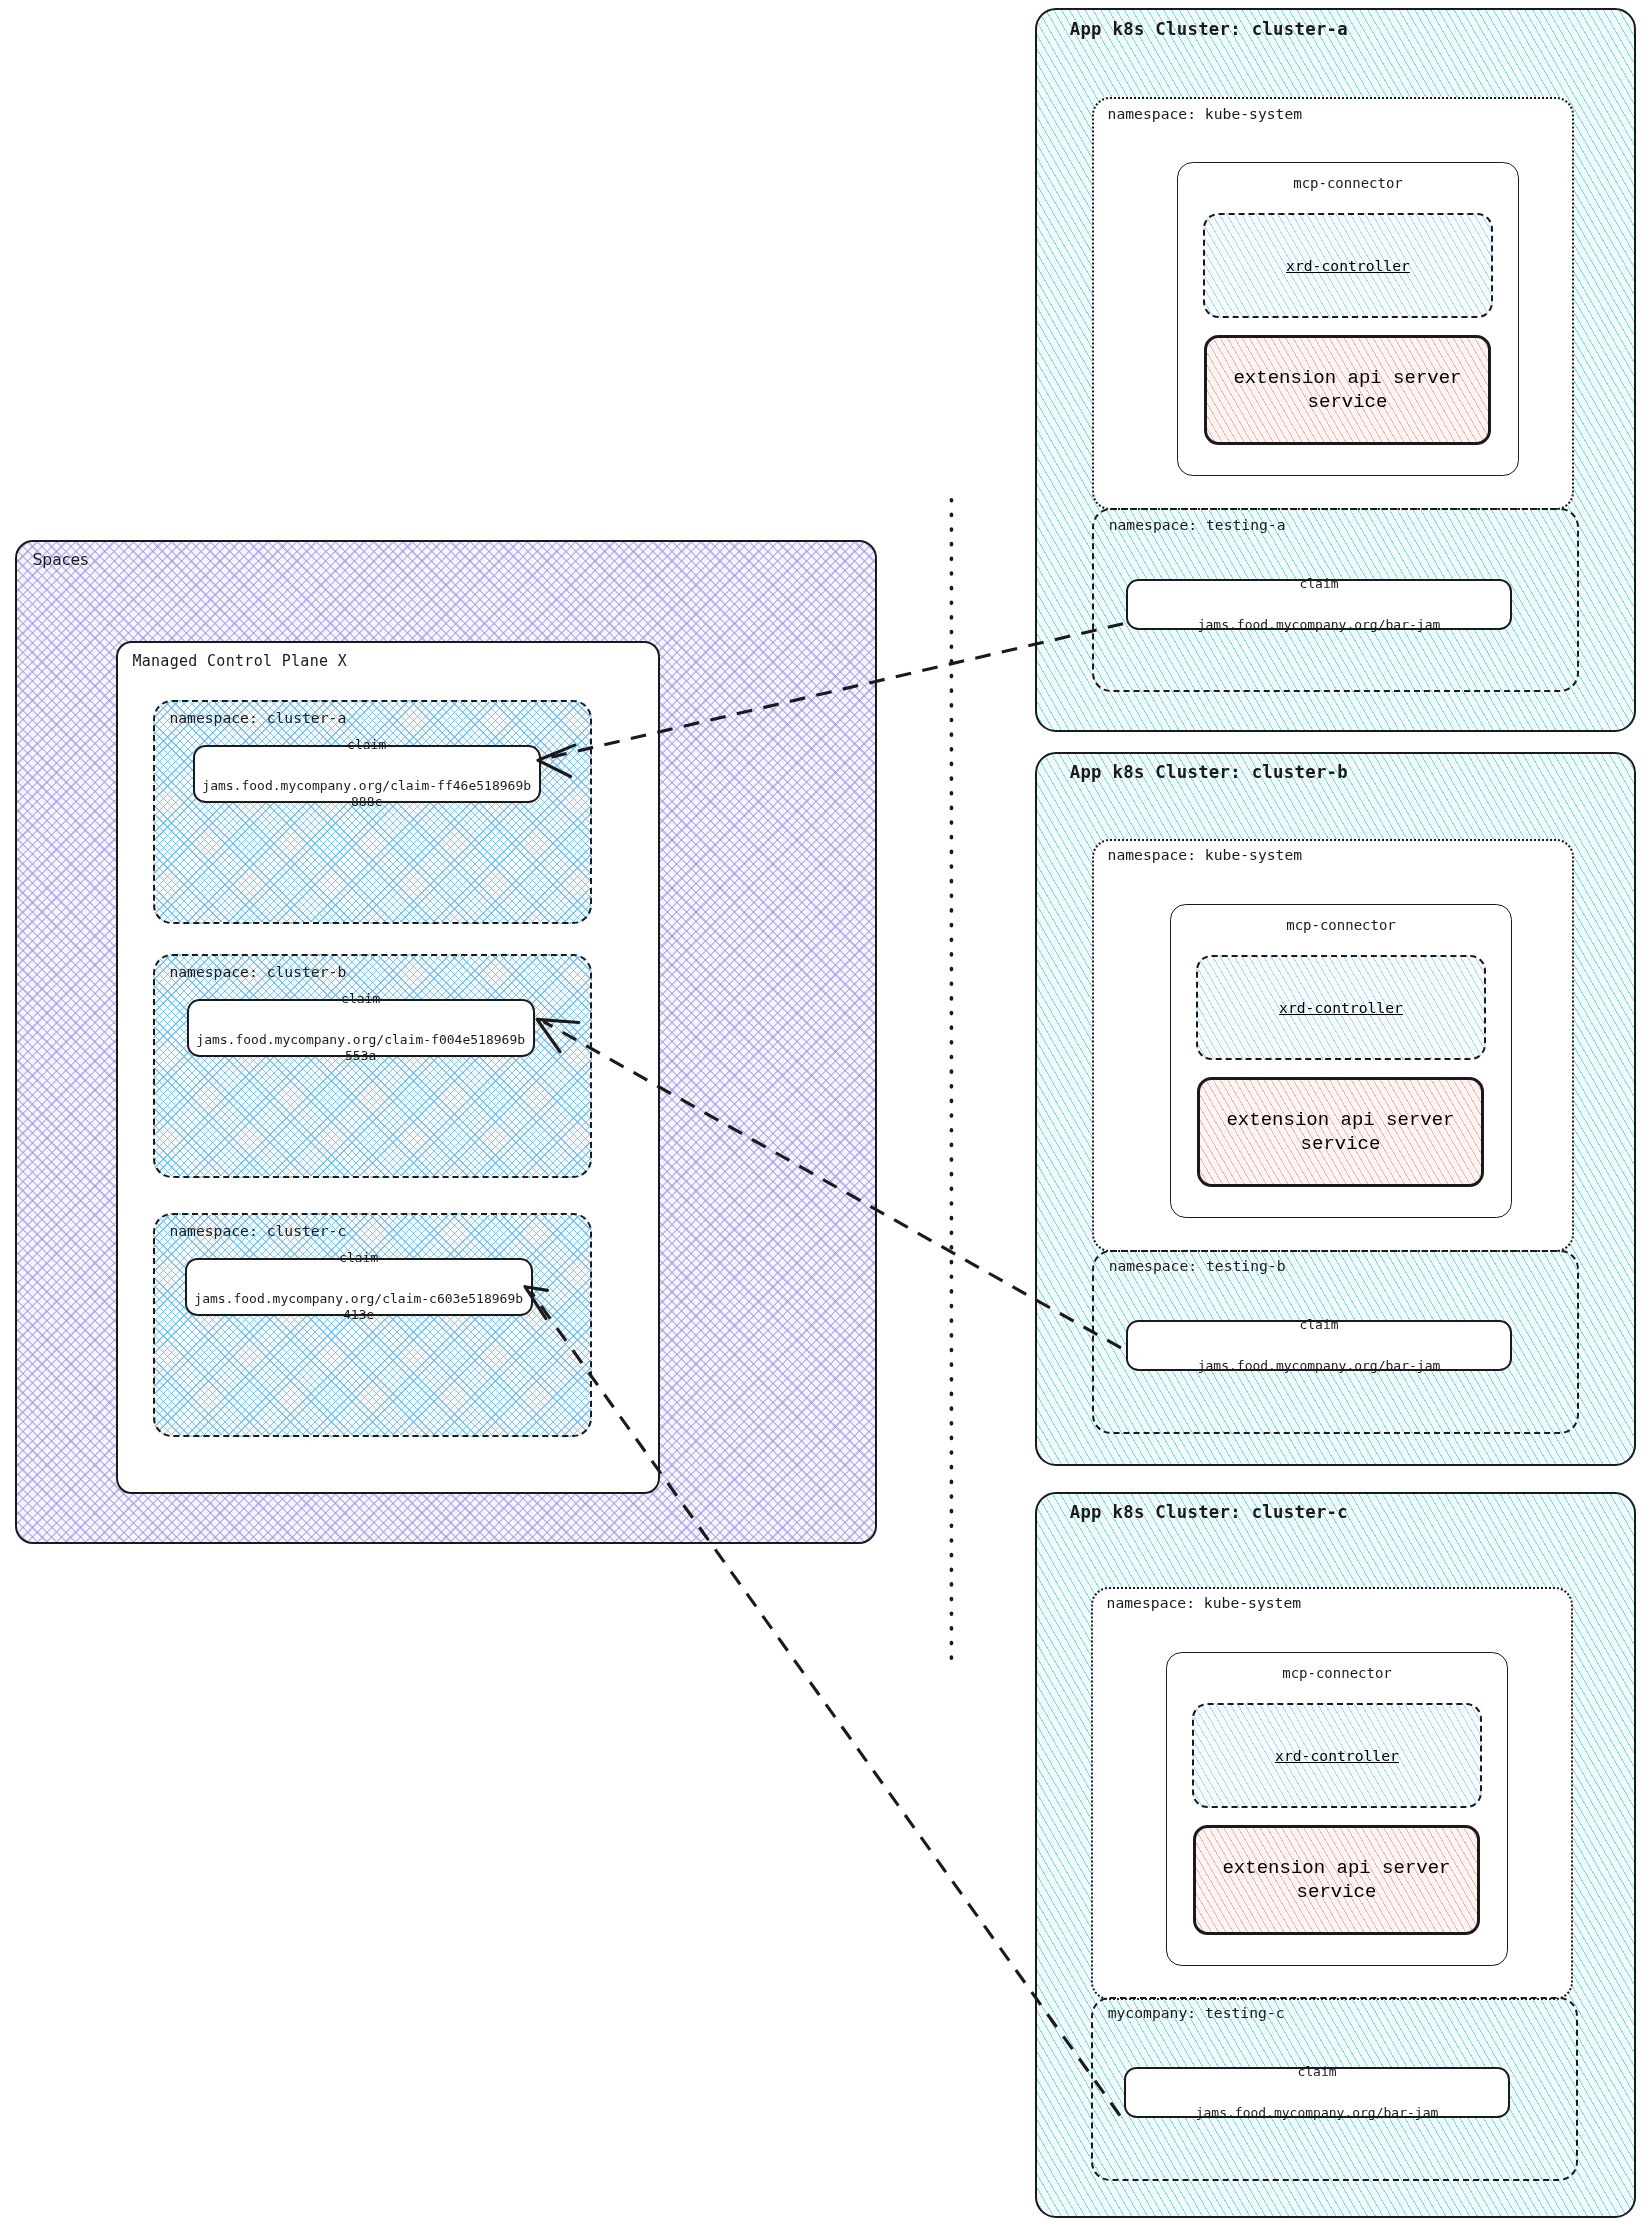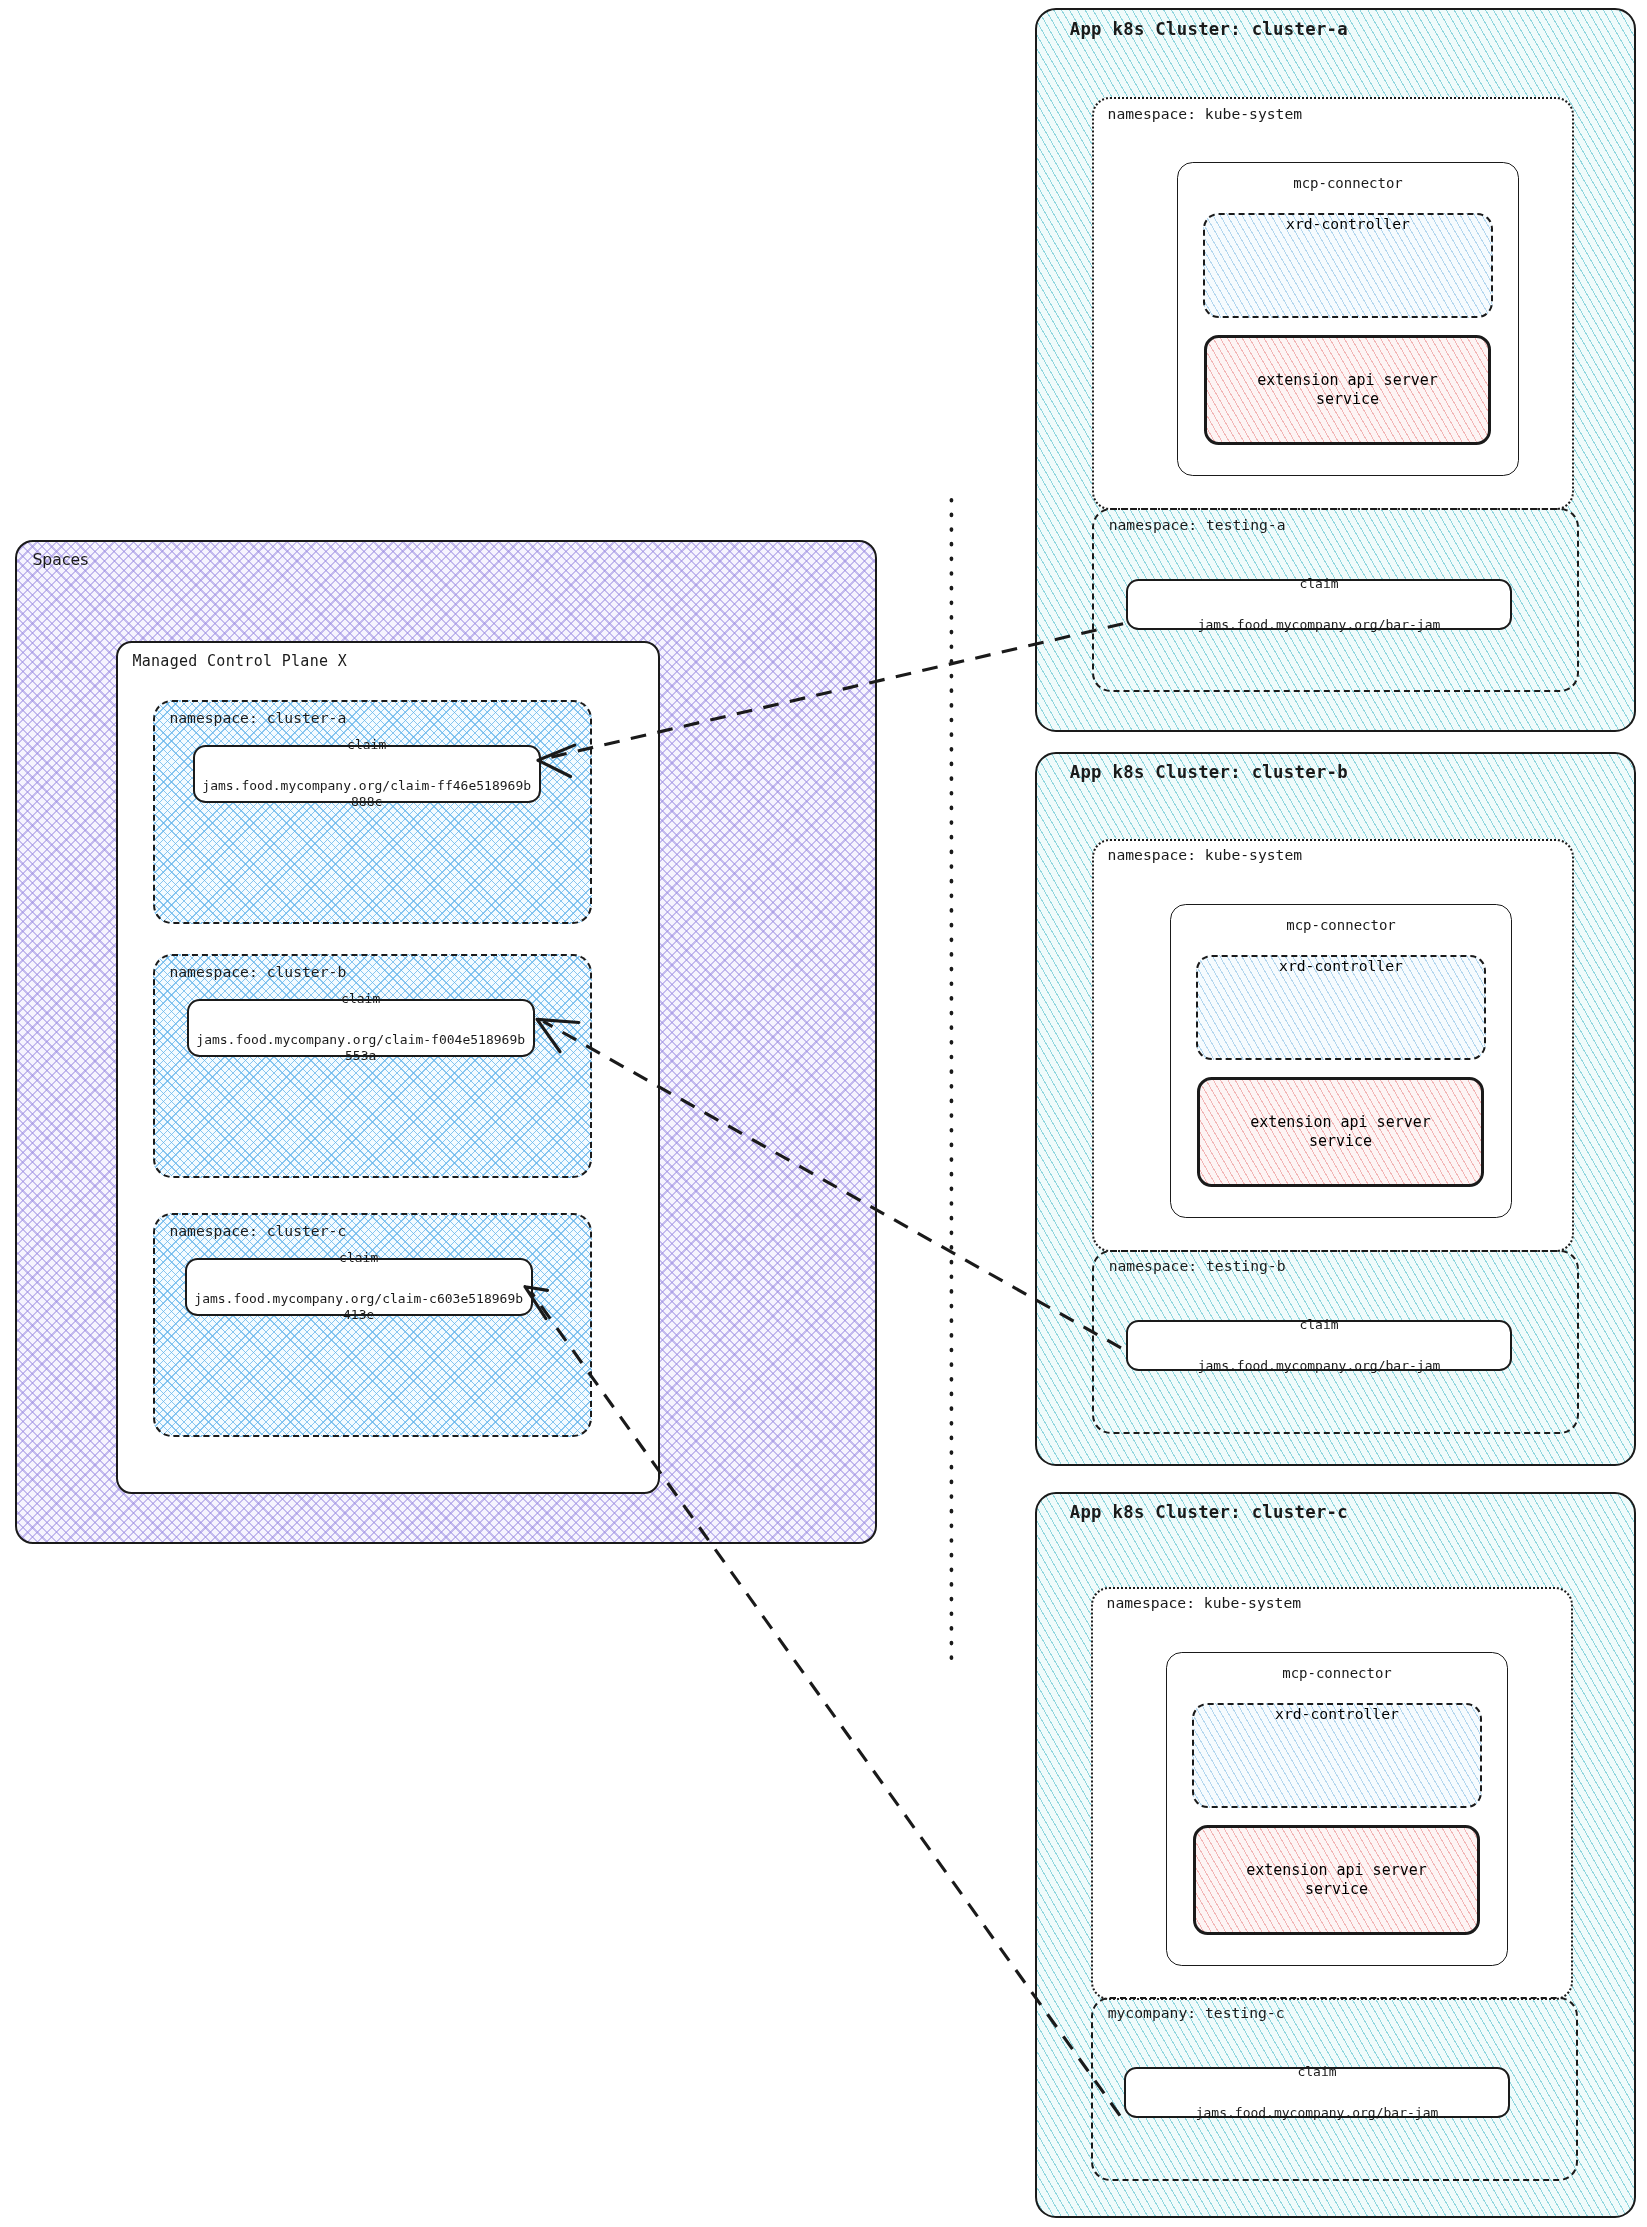--- a/index.html
+++ b/index.html
@@ -155,38 +155,40 @@
   }
 
   
   .xrd-box {
     border: 2.6px dashed #1a1a1a;
     border-radius: 15.7px;
     background-color: #f6fbfe;
     background-image:
       repeating-linear-gradient(60deg, rgba(125,185,225,0.55) 0 1px, rgba(0,0,0,0) 1px 6.3px);
     display: flex;
+    align-items: center;
     justify-content: center;
+    text-decoration: underline;
   }
   .xrd-label { font-size: 14.7px; }
 
   
   .apisvc-box {
     border: 3.1px solid #1a1a1a;
     border-radius: 14.7px;
     background-color: #fdf4f4;
     background-image:
       repeating-linear-gradient(60deg, rgba(235,140,140,0.60) 0 1px, rgba(0,0,0,0) 1px 6.3px);
     display: flex;
     align-items: center;
     justify-content: center;
     text-align: center;
     line-height: 1.28;
   }
-  .apisvc-label { font-size: 15px; }
+  .apisvc-label { font-size: 19px; font-family: Liberation Mono, monospace; }
 
   
   #connectors {
     position: absolute;
     left: 0; top: 0;
     width: 1647px;
     height: 2227px;
     pointer-events: none;
   }
 </style>

